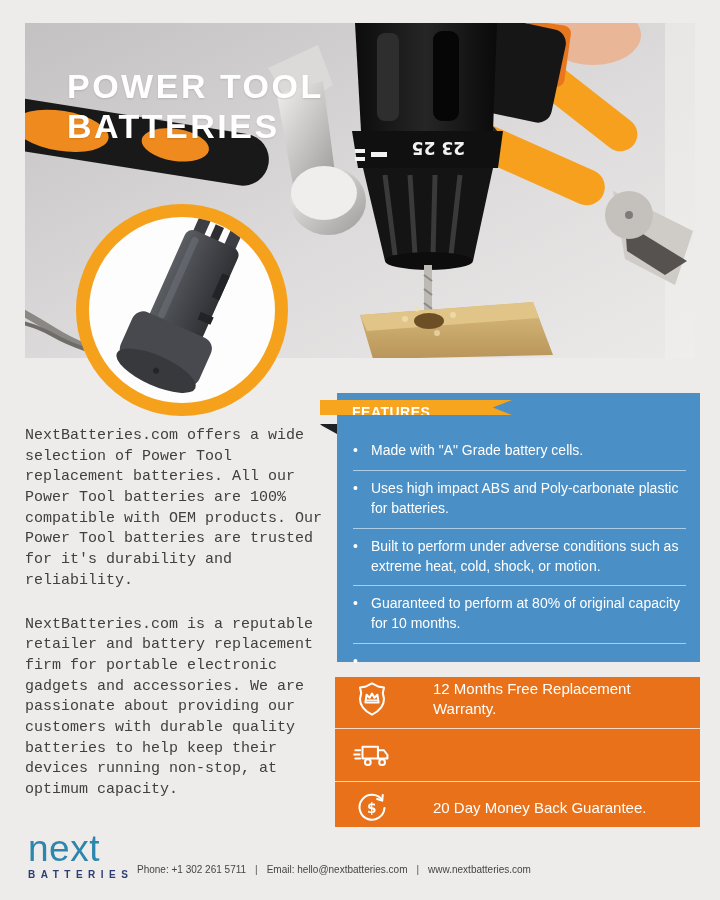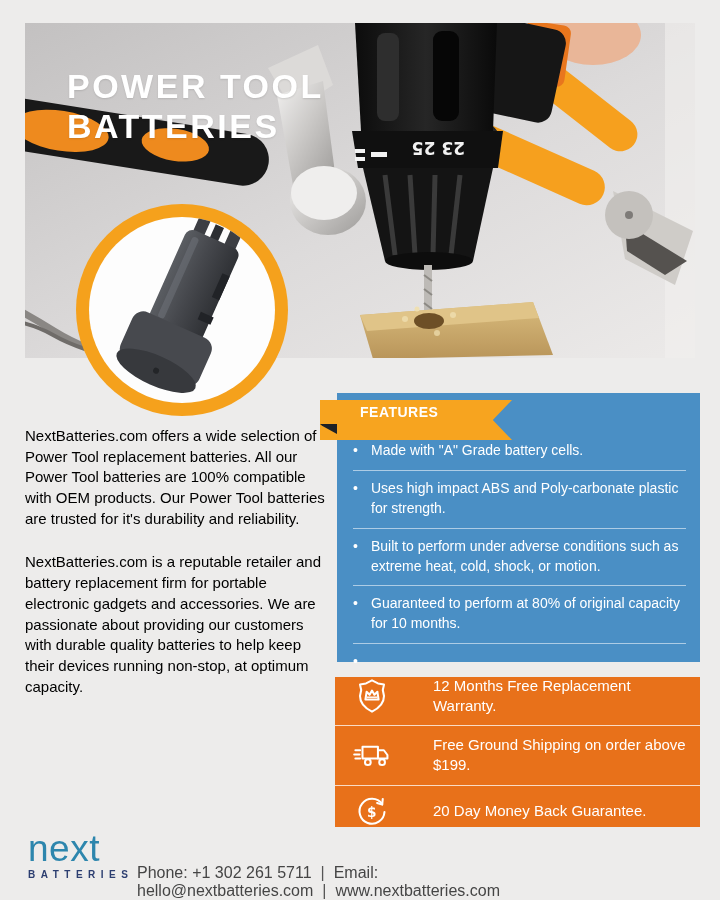--- a/index.html
+++ b/index.html
@@ -21,39 +21,39 @@
     color:#ffffff; font-weight:700; font-size:34px; line-height:40px;
     letter-spacing:2.5px; text-shadow:0 1px 2px rgba(0,0,0,.12);
   }
 
   
   .badge { position:absolute; left:72px; top:200px; width:220px; height:220px; }
 
   
   .intro-col {
     position:absolute; left:25px; top:426px; width:302px;
-    color:#000000; font-size:15px; line-height:1.38;
+    color:#404040; font-size:15px; line-height:1.38;font-family:Liberation Mono, monospace;
   }
   .intro-col p { margin-bottom:23px; }
 
   
   .features-box {
     position:absolute; left:337px; top:393px; width:363px; height:269px;
     background:#4A8FC5; padding:40px 14px 10px 16px;
   }
   .feature-item {
     display:flex; color:#ffffff; font-size:14px; line-height:1.42;
     padding:8px 0 9px 0; border-bottom:1px solid rgba(255,255,255,.55);
   }
   .feature-item:last-child { border-bottom:none; }
   .feature-bullet { width:18px; flex:0 0 18px; font-size:14px; }
   .ribbon {
-    position:absolute; left:320px; top:400px; width:192px; height:40px;
+    position:absolute; left:320px; top:400px; width:192px; height:15px;
     background:#F7A41F; color:#ffffff; font-weight:700; font-size:14px;
-    line-height:24px; padding-left:40px; letter-spacing:.5px;
+    line-height:24px; padding-left:32px; letter-spacing:.5px;
     clip-path:polygon(0 0, 100% 0, 90% 50%, 100% 100%, 0 100%);
   }
   .ribbon-fold {
     position:absolute; left:320px; top:424px; width:17px; height:10px;
     background:#1e2126; clip-path:polygon(0 0, 100% 0, 100% 100%, 12% 18%);
   }
 
   
   .benefits-box {
     position:absolute; left:335px; top:677px; width:365px; height:150px;
@@ -73,21 +73,21 @@
   .logo-primary {
     color:#2D86AD; font-size:37px; line-height:36px; font-weight:400;
     letter-spacing:.5px;
   }
   .logo-secondary {
     display:block; color:#2C3E70; font-size:10px; font-weight:700;
     letter-spacing:5.5px; margin-top:2px;
   }
   .contact-line {
     position:absolute; left:137px; top:864px; width:560px;
-    color:#454545; font-size:16px;
+    color:#454545; font-size:10px;
   }
   .contact-line .sep { margin:0 9px; color:#555; }
 </style>
 </head>
 <body>
 
 <div id="page">
 
   <div class="hero">
     <svg width="670" height="335" viewBox="0 0 670 335">
@@ -237,21 +237,21 @@
     <p>NextBatteries.com is a reputable retailer and battery replacement firm for portable electronic gadgets and accessories. We are passionate about providing our customers with durable quality batteries to help keep their devices running non-stop, at optimum capacity.</p>
   </div>
 
   <div class="features-box">
     <div class="feature-item">
       <span class="feature-bullet">•</span>
       <span>Made with "A" Grade battery cells.</span>
     </div>
     <div class="feature-item">
       <span class="feature-bullet">•</span>
-      <span>Uses high impact ABS and Poly-carbonate plastic for strength.</span>
+      <span>Uses high impact ABS and Poly-carbonate plastic for batteries.</span>
     </div>
     <div class="feature-item">
       <span class="feature-bullet">•</span>
       <span>Built to perform under adverse conditions such as extreme heat, cold, shock, or motion.</span>
     </div>
     <div class="feature-item">
       <span class="feature-bullet">•</span>
       <span>Guaranteed to perform at 80% of original capacity for 10 months.</span>
     </div>
     <div class="feature-item">
@@ -277,21 +277,20 @@
         <svg width="38" height="34" viewBox="0 0 32 28" fill="none" stroke="#ffffff" stroke-width="1.7" stroke-linecap="round" stroke-linejoin="round">
           <rect x="8" y="7" width="13" height="10"></rect>
           <path d="M21,10 L26,10 L29,14 L29,17 L21,17"></path>
           <circle cx="12.5" cy="20" r="2.4"></circle>
           <circle cx="24.5" cy="20" r="2.4"></circle>
           <line x1="2" y1="10" x2="6" y2="10"></line>
           <line x1="1" y1="13.5" x2="5.5" y2="13.5"></line>
           <line x1="2" y1="17" x2="6" y2="17"></line>
         </svg>
       </span>
-      <span class="benefit-text">Free Ground Shipping on order above $199.</span>
     </div>
     <div class="benefit-row">
       <span class="benefit-icon">
         <svg width="34" height="34" viewBox="0 0 30 30" fill="none" stroke="#ffffff" stroke-linecap="round">
           <path d="M24,8 A11,11 0 1 0 26,15" stroke-width="1.8"></path>
           <path d="M24.5,3.5 L24,8.5 L19.5,7" stroke-width="1.8" stroke-linejoin="round"></path>
           <text x="10.5" y="19.5" font-family="DejaVu Sans, sans-serif" font-size="12" font-weight="bold" fill="#ffffff" stroke="none">$</text>
         </svg>
       </span>
       <span class="benefit-text">20 Day Money Back Guarantee.</span>

